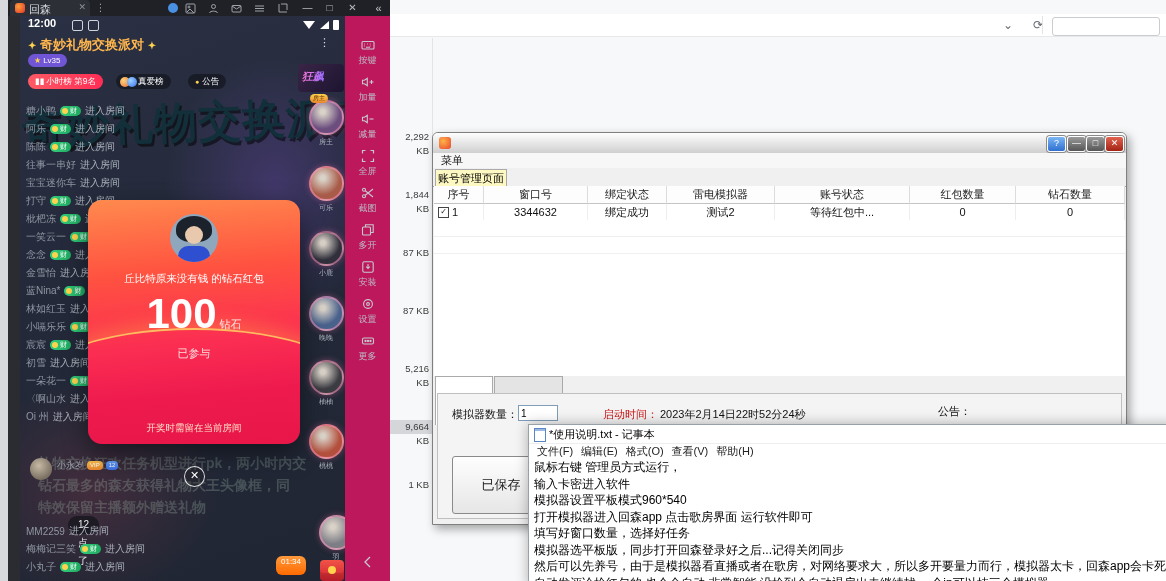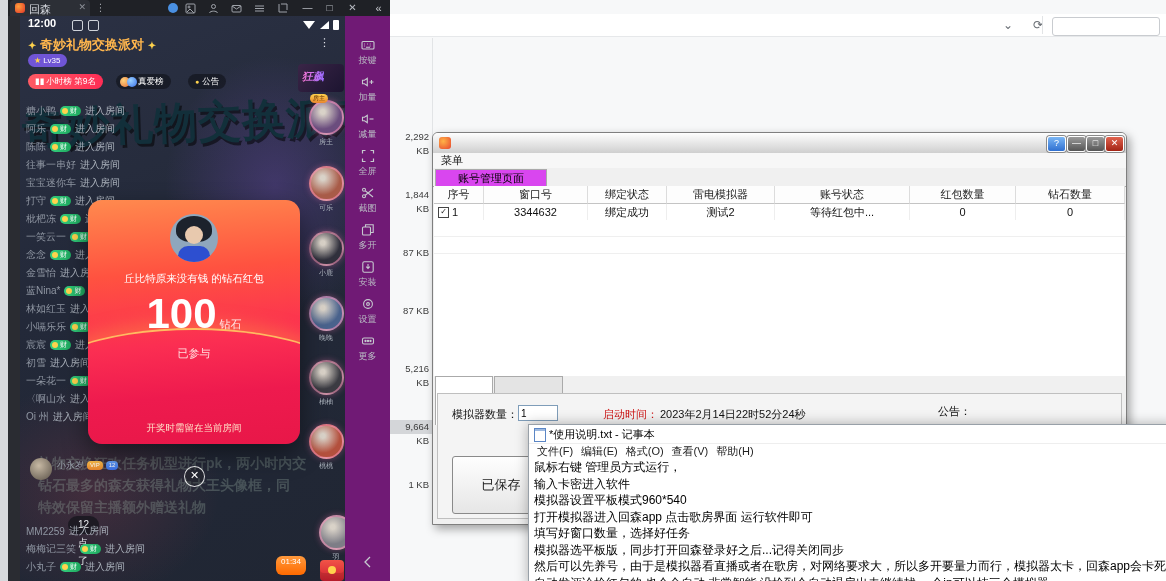--- a/index.html
+++ b/index.html
@@ -20,21 +20,21 @@
   #mtitle{position:absolute;left:0;top:0;width:100%;height:20px;background:linear-gradient(180deg,#fefefe,#cfcfcf);border-radius:5px 5px 0 0;}
   #micon{position:absolute;left:6px;top:4px;width:12px;height:12px;border-radius:3px;background:radial-gradient(circle at 35% 35%,#ffb347,#e8452e);}
   .wbtn{position:absolute;top:3px;width:17px;height:14px;border-radius:3px;border:1px solid #fff;box-shadow:0 0 0 1px #8a8a8a;color:#fff;font-size:9px;line-height:12px;text-align:center;}
   #whelp{right:60px;background:linear-gradient(#7ab6f5,#2f6fd0);}
   #wmin{right:40px;background:linear-gradient(#9a9a9a,#565656);}
   #wmax{right:21px;background:linear-gradient(#9a9a9a,#565656);}
   #wclose{right:2px;background:linear-gradient(#e0634f,#a32314);}
   #mmenu{position:absolute;left:0;top:20px;width:100%;height:15px;background:#f7f7f7;border-bottom:1px solid #ddd;font-size:11px;color:#111;}
   #mmenu span{margin-left:8px;line-height:15px;display:inline-block;}
   #mtabs{position:absolute;left:0;top:35px;width:100%;height:18px;background:#f0f0f0;border-bottom:1px solid #aaa;}
-  #mtab1{position:absolute;left:2px;top:1px;height:17px;padding:0 22px;background:#d946ef;border:1px solid #aaa;border-bottom:none;font-size:11px;line-height:17px;}
+  #mtab1{position:absolute;left:2px;top:1px;height:17px;padding:0 2px;background:#fef9c3;border:1px solid #aaa;border-bottom:none;font-size:11px;line-height:17px;}
   #mtable{position:absolute;left:1px;top:53px;width:691px;height:190px;background:#fff;}
   .tgrid{display:grid;grid-template-columns:50px 104px 79px 108px 135px 106px 1fr;}
   .th{height:17px;line-height:17px;font-size:11px;color:#222;text-align:center;border-right:1px solid #dcdcdc;border-bottom:1px solid #c4c4c4;background:#fdfdfd;}
   .td{height:16px;line-height:16px;font-size:11px;color:#111;text-align:center;border-right:1px solid #eee;display:flex;align-items:center;justify-content:center;}
   .cb{display:inline-block;width:9px;height:9px;border:1px solid #444;background:#fff;font-size:8px;line-height:8px;text-align:center;color:#222;margin:0 3px 0 4px;}
   .rowline{position:absolute;left:0;width:691px;height:1px;background:#efefef;}
   #msettabs{position:absolute;left:2px;top:243px;height:17px;}
   .stab{display:inline-block;height:16px;padding:16px 6px;font-size:11px;line-height:16px;color:#222;border:1px solid #aaa;border-bottom:none;background:#e4e4e4;margin-right:1px;}
   .stab.on{background:#fff;}
   #mgroup{position:absolute;left:4px;top:260px;width:683px;height:124px;border:1px solid #bfbfbf;background:#f4f4f4;}
@@ -119,21 +119,21 @@
   #pclose{position:absolute;left:164px;top:450px;width:19px;height:19px;border-radius:50%;border:1.5px solid rgba(255,255,255,.85);background:rgba(30,30,30,.25);color:#fff;font-size:11px;line-height:17px;text-align:center;z-index:6;}
   
   .seat{position:absolute;left:288px;width:36px;z-index:2;text-align:center;}
   .sav{width:31px;height:31px;border-radius:50%;margin:0 auto;border:2px solid rgba(255,150,190,.55);box-shadow:0 0 6px rgba(255,120,180,.35);}
   .sname{font-size:7px;color:#aab1bb;margin-top:2px;white-space:nowrap;}
   .stag{position:absolute;left:2px;top:-6px;height:9px;border-radius:5px;background:linear-gradient(#ffd34d,#e8862e);color:#5a2e00;font-size:6px;line-height:9px;padding:0 3px;}
   #wcountdown{position:absolute;left:256px;top:540px;width:30px;height:19px;border-radius:6px;background:linear-gradient(#ff9a3d,#ff6a00);color:#fff;font-size:8px;line-height:12px;text-align:center;z-index:3;}
   #wredpacket{position:absolute;left:300px;top:544px;width:24px;height:21px;border-radius:4px;background:linear-gradient(#f25447,#cf2030);box-shadow:inset 0 -8px 0 rgba(0,0,0,.12);z-index:3;}
   #wredpacket i{position:absolute;left:8px;top:6px;width:8px;height:8px;border-radius:50%;background:#ffd34d;}
   
-  #sidebar{position:absolute;left:337px;top:16px;width:45px;height:565px;background:#701a75;}
+  #sidebar{position:absolute;left:337px;top:16px;width:45px;height:565px;background:#be185d;}
   .sbitem{position:absolute;left:0;width:45px;text-align:center;}
   .sbicon{display:block;height:15px;}
   .sbicon svg{display:block;margin:0 auto;}
   .sblabel{display:block;font-size:9px;color:#b9bcc4;margin-top:1px;}
   #sbback{position:absolute;left:0;top:539px;width:45px;text-align:center;color:#c6c9cf;}
 </style>
 </head>
 <body>
 
 <div id="stage">

